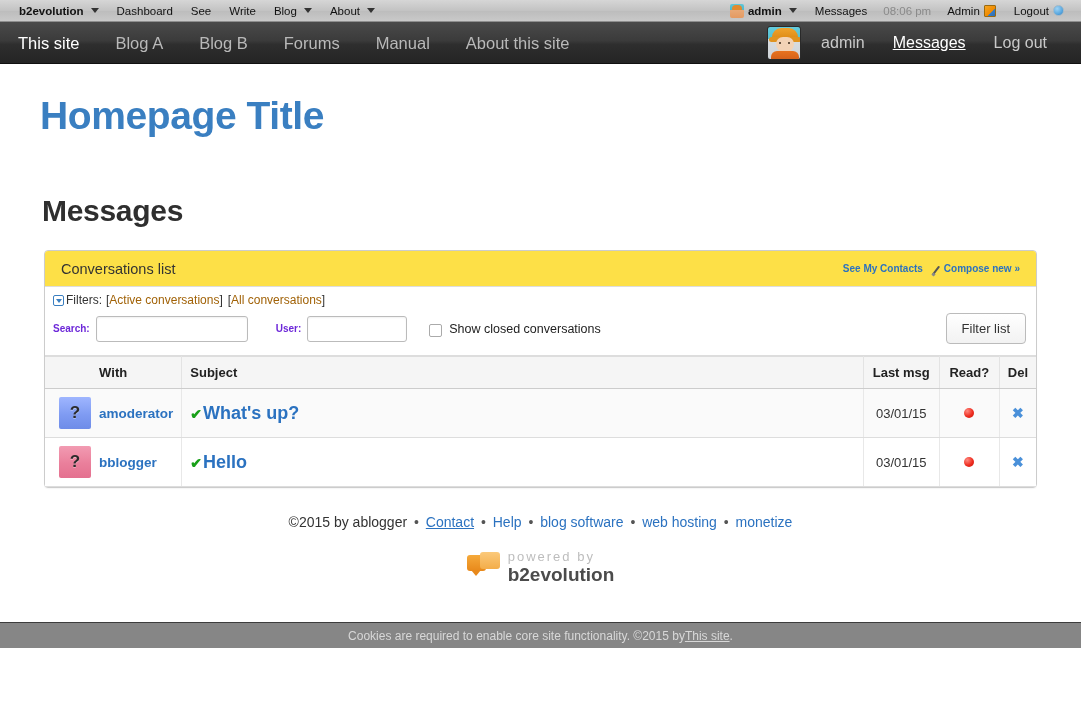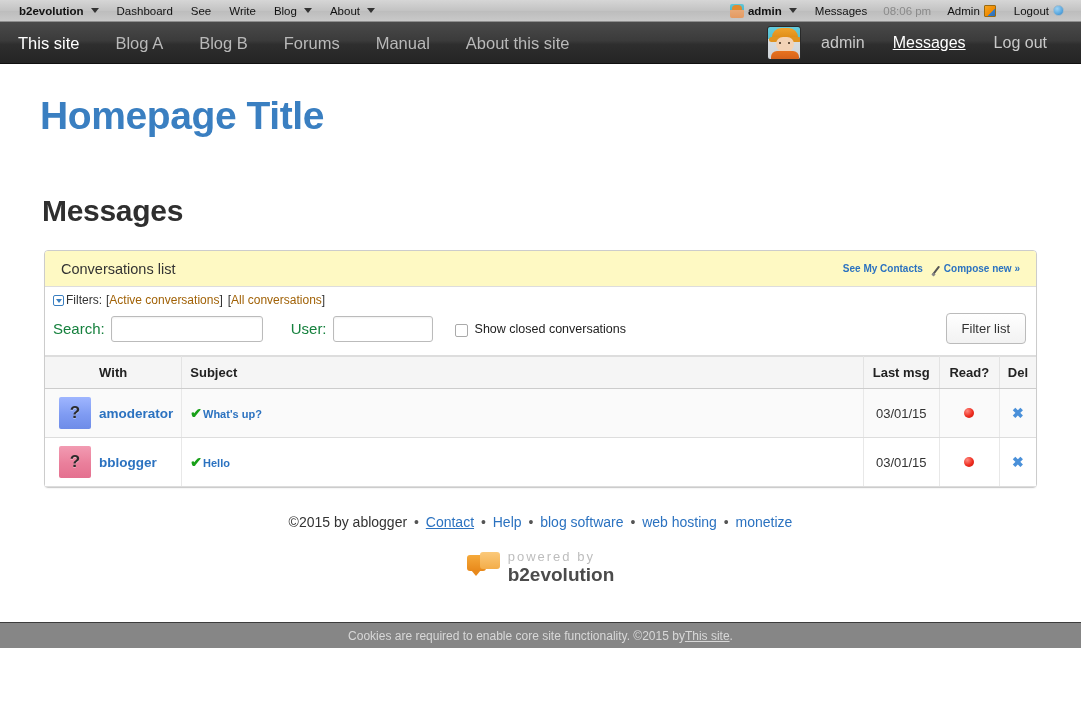--- a/index.html
+++ b/index.html
@@ -115,21 +115,21 @@
 
   
   .panel{
     margin:22px 44px 0 44px;
     border:1px solid #ccc;
     border-radius:4px;
     background:#fff;
     box-shadow:0 1px 1px rgba(0,0,0,0.04);
   }
   .panel-head{
-    background:#fef9c3;
+    background:#fde047;
     border-bottom:1px solid #ddd;
     border-radius:3px 3px 0 0;
     padding:0 16px;
     height:36px;
     display:flex; align-items:center;
   }
   .panel-title{ font-size:14.5px; color:#333; }
   .panel-head-right{ margin-left:auto; display:flex; align-items:center; gap:0; }
   .hlink{ color:#2b72c0; text-decoration:none; font-size:10px; font-weight:bold; }
   .pencil{
@@ -161,21 +161,21 @@
   }
   .flabel{ color:#333; }
   .flink{ color:#a16207; text-decoration:none; }
   .brk{ color:#333; }
 
   .filters-row{
     padding:4px 10px 11px 8px;
     display:flex; align-items:center;
     border-bottom:1px solid #ddd;
   }
-  .fld-label{ font-weight:normal; font-size:15px; color:#15803d; margin-right:6px; }
+  .fld-label{ font-weight:bold; font-size:10px; color:#6d28d9; margin-right:6px; }
   .fld{
     border:1px solid #bbb; border-radius:3px; height:26px; background:#fff;
     box-shadow:inset 0 1px 2px rgba(0,0,0,0.06);
     padding:0 6px; font-family:"Liberation Sans", sans-serif; font-size:12.5px;
   }
   .fld.search{ width:152px; margin-right:28px; }
   .fld.user{ width:100px; margin-right:22px; }
   .cbx{
     width:13px;height:13px;border:1px solid #aaa;border-radius:2px;background:#fff;
     display:inline-block;margin-right:7px;position:relative;top:2px;
@@ -217,21 +217,21 @@
   .uava{
     width:32px;height:32px;border-radius:2px;flex:none;
     display:flex;align-items:center;justify-content:center;
     font-size:17px;font-weight:bold;color:#2b2b2b;
     text-shadow:0 1px 0 rgba(255,255,255,0.35);
   }
   .uava.blue{ background:linear-gradient(to bottom,#9fb6ff 0%,#7f9bf2 55%,#6e8ce8 100%); }
   .uava.pink{ background:linear-gradient(to bottom,#f29bb2 0%,#ea7f9b 55%,#e4708f 100%); }
   .uname{ color:#2b72c0; font-weight:bold; font-size:13.5px; text-decoration:none; }
   .check{ color:#18a018; font-weight:bold; margin-right:1px; font-size:14px; }
-  .subj{ color:#2b72c0; font-weight:bold; text-decoration:none; font-size:11px; }
+  .subj{ color:#2b72c0; font-weight:bold; text-decoration:none; font-size:18px; }
   .dot{
     width:10px;height:10px;border-radius:50%;display:inline-block;
     background:radial-gradient(circle at 33% 30%,#ff8a80 0%,#ee2d20 55%,#c41408 100%);
   }
   .xdel{ color:#4a90d9; font-weight:bold; font-size:14px; text-decoration:none; }
 
   
   .credits{
     text-align:center; margin-top:26px; font-size:14px; color:#333;
   }

